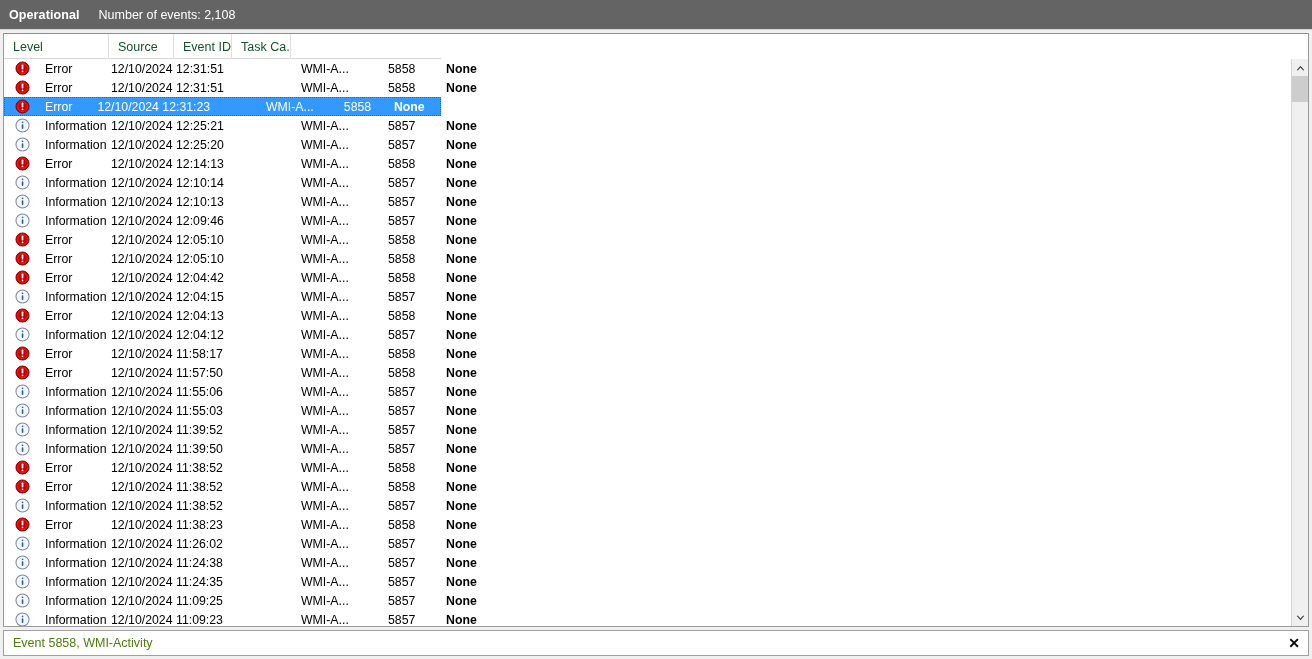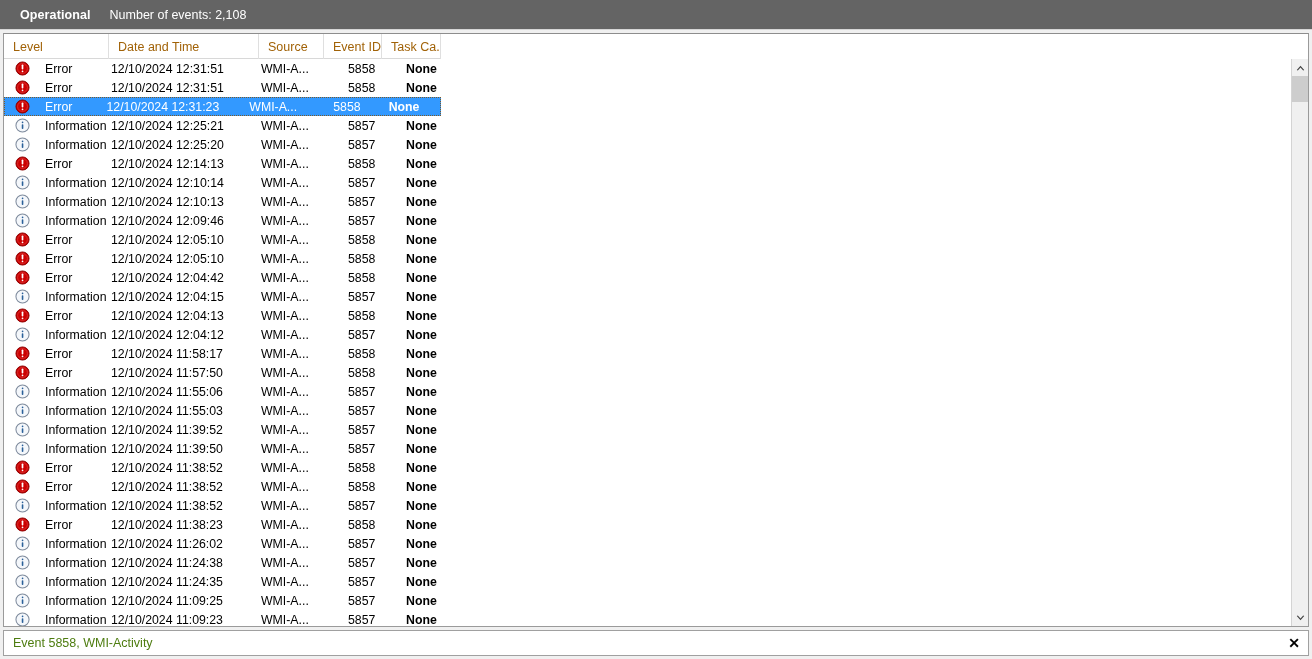--- a/index.html
+++ b/index.html
@@ -21,21 +21,21 @@
     flex-direction: column;
   }
 
   
   .titlebar {
     height: 30px;
     background: #646464;
     color: #ffffff;
     display: flex;
     align-items: center;
-    padding-left: 20px;
+    padding-left: 9px;
     flex: 0 0 30px;
     border-bottom: 1px solid #d6d6d6;
   }
   .titlebar .tb-name {
     font-size: 12.5px;
     font-weight: bold;
     letter-spacing: 0.1px;
   }
   .titlebar .tb-count {
     font-size: 12.5px;
@@ -68,21 +68,21 @@
     display: flex;
     height: 25px;
     flex: 0 0 25px;
     background: #ffffff;
     position: relative;
     width: 437px;
     border-bottom: 1px solid #d8d8d8;
   }
   .colheader .ch {
     font-size: 12.5px;
-    color: #a16207;
+    color: #14532d;
     display: flex;
     align-items: center;
     padding-left: 9px;
     height: 25px;
     border-right: 1px solid #dfdfdf;
     overflow: hidden;
     white-space: nowrap;
     user-select: none;
   }
   .ch-level    { width: 105px; }
@@ -113,21 +113,21 @@
 
   .cell { overflow: hidden; white-space: nowrap; }
   .c-level {
     width: 105px;
     display: flex;
     align-items: center;
     padding-left: 11px;
   }
   .c-level .lv-text { margin-left: 15px; }
   .c-datetime { width: 150px; padding-left: 2px; }
-  .c-source   { width: 65px; padding-left: 2px; }
+  .c-source   { width: 65px; padding-left: 2px; margin-left: 40px; }
   .c-eventid  { width: 58px; padding-left: 4px; text-align: left; margin-left: 20px; }
   .c-task     { width: 59px; padding-left: 4px; font-weight: bold; }
 
   
   .icon {
     width: 15px; height: 15px;
     flex: 0 0 15px;
     display: inline-block;
     position: relative;
   }
@@ -202,21 +202,20 @@
 
   <div class="titlebar">
     <span class="tb-name">Operational</span>
     <span class="tb-count">Number of events: 2,108</span>
   </div>
 
   <div class="listframe">
 
     <div class="colheader">
       <div class="ch ch-level">Level</div>
-      <div class="ch ch-datetime">Date and Time</div>
       <div class="ch ch-source">Source</div>
       <div class="ch ch-eventid">Event ID</div>
       <div class="ch ch-task">Task Ca...</div>
     </div>
 
     <div class="listbody">
       <div class="rows" id="rows-container">
           <div class="row">
             <div class="cell c-level">
               <span class="icon">

